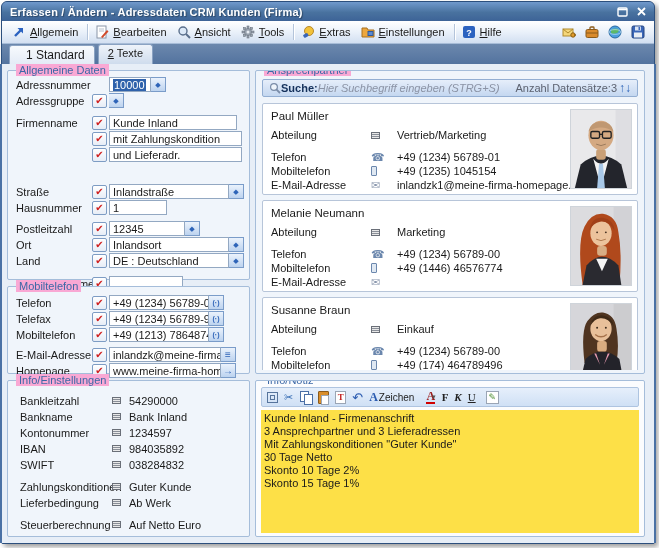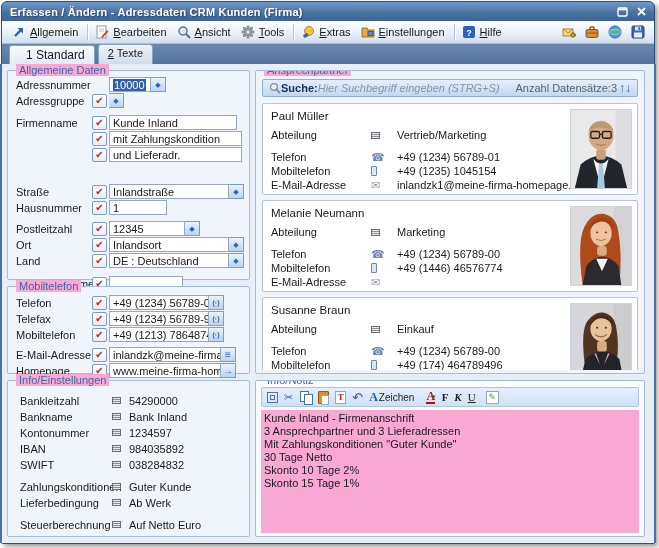--- a/index.html
+++ b/index.html
@@ -97,21 +97,21 @@
   .ic-A { color:#2b5bb0; font-family:"Liberation Serif", serif; font-weight:bold; font-size:12px; }
   .ic-zlabel { font-size:10px; color:#222; margin-left:-2px; }
   .ic-Acolor { color:#9b1c1c; font-family:"Liberation Serif", serif; font-weight:bold; font-size:12px;
                border-bottom:2px solid #d00000; line-height:11px; }
   .ic-caret { color:#555; font-size:7px; margin-left:-3px; }
   .ic-F { font-family:"Liberation Serif", serif; font-weight:bold; color:#222; }
   .ic-K { font-family:"Liberation Serif", serif; font-style:italic; font-weight:bold; color:#222; }
   .ic-U { font-family:"Liberation Serif", serif; text-decoration:underline; color:#222; }
   .ic-edit { width:13px; height:13px; background:#fff; border:1px solid #9aa5b5; color:#4a8c2f; font-size:9px;
              display:flex; align-items:center; justify-content:center; }
-  .note-area { position:absolute; left:5px; right:5px; top:29px; bottom:3px; background:#f9a8d4; padding:2px 3px; }
+  .note-area { position:absolute; left:5px; right:5px; top:29px; bottom:3px; background:#fde047; padding:2px 3px; }
   .note-line { line-height:13px; white-space:nowrap; }
   u { text-decoration:underline; }
 </style>
 </head>
 <body>
 
 <div class="window">
 
   <div class="titlebar">
     <span class="title">Erfassen / Ändern - Adressdaten CRM Kunden (Firma)</span>

